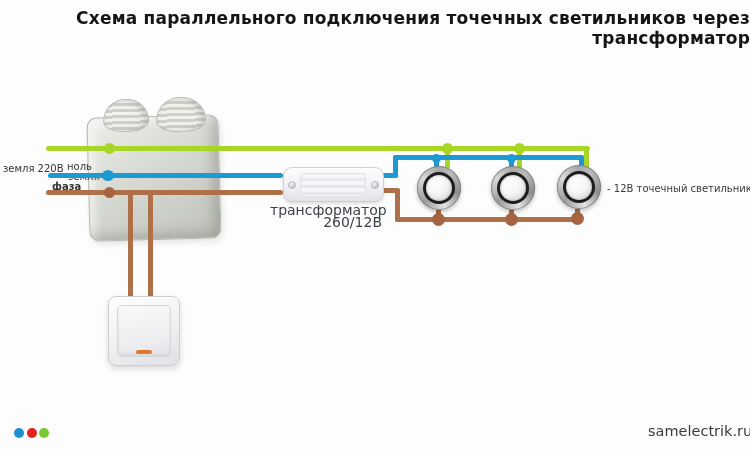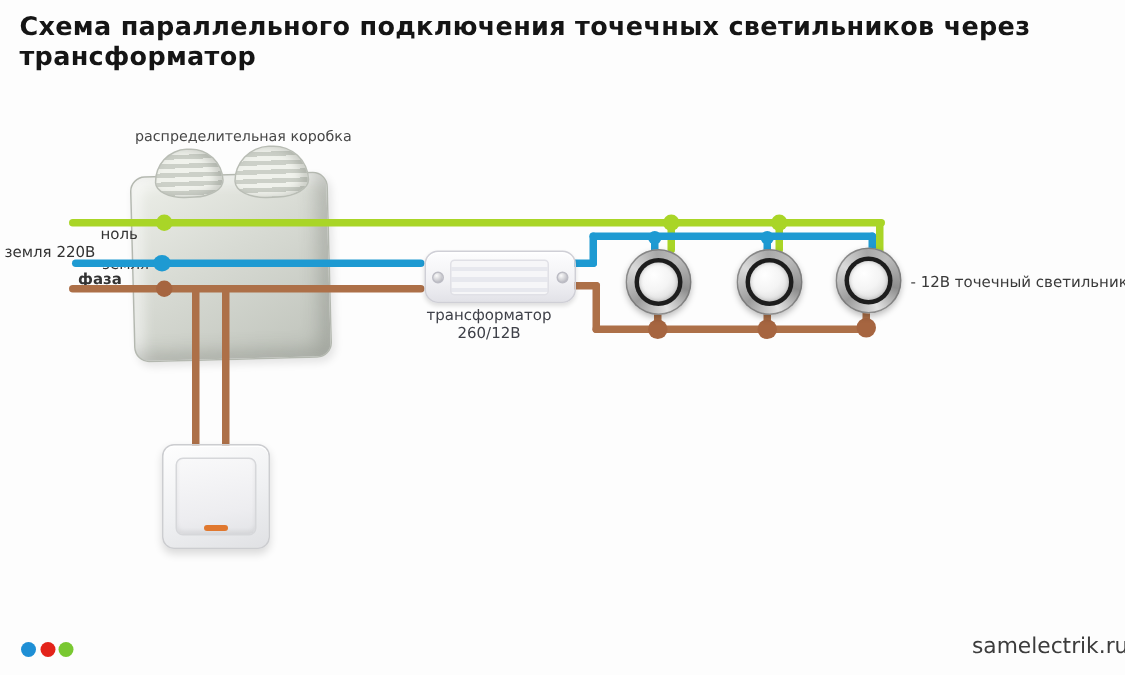--- a/index.html
+++ b/index.html
@@ -2,30 +2,30 @@
 <html style="--ground_wire: #a9d527; --neutral_wire: #1e9ad2; --phase_wire: #ad7048; --phase_dot: #a66540; --legend_blue: #1e8fd5; --legend_red: #e3231a; --legend_green: #79c831;"><head>
 <meta charset="utf-8">
 <style>
   html,body{margin:0;padding:0;background:#fff;}
   #stage{
     position:relative;width:750px;height:450px;background:#fdfdfd;overflow:hidden;
     font-family:"DejaVu Sans","Liberation Sans",sans-serif;
   }
   .abs{position:absolute;}
   
-  .title{left:13px;top:8px;font-size:17px;font-weight:bold;color:#151515;letter-spacing:.2px;}
+  .title{left:13px;top:8px;font-size:17px;font-weight:bold;color:#151515;letter-spacing:.2px;text-align:right;}
   
   .lbl{font-size:10px;color:#333;white-space:nowrap;}
   .lbl-box{left:90px;top:86px;font-size:9.5px;color:#474747;}
   .lbl-ground{left:68px;top:131px;margin-top:40px;}
   .lbl-mains{left:3px;top:163px;}
-  .lbl-neutral{left:51px;top:151px;padding-left:16px;}
+  .lbl-neutral{left:51px;top:161px;padding-left:16px;}
   .lbl-phase{left:52px;top:181px;font-weight:bold;}
   .lbl-spot{left:607px;top:183px;font-size:10px;color:#3a3a3a;}
-  .lbl-transformer{left:270px;top:205px;width:112px;text-align:center;font-size:10px;color:#3f4149;line-height:11.5px;}
+  .lbl-transformer{left:270px;top:205px;width:112px;text-align:right;font-size:14px;color:#3f4149;line-height:11.5px;}
   
   .wire{position:absolute;border-radius:3px;}
   .w-ground{background:var(--ground_wire);}
   .w-neutral{background:var(--neutral_wire);}
   .w-phase{background:var(--phase_wire);}
   .dot{position:absolute;border-radius:50%;}
   .dot-ground{background:var(--ground_wire);}
   .dot-neutral{background:var(--neutral_wire);}
   .dot-phase{background:var(--phase_dot);}
   
@@ -93,21 +93,20 @@
 </head>
 <body>
 
 <div id="stage">
 
   <div class="abs title">Схема параллельного подключения точечных светильников через трансформатор</div>
 
   <div class="abs jbox-body"></div>
   <div class="abs gland gland1"></div>
   <div class="abs gland gland2"></div>
-  <div class="abs lbl lbl-box">распределительная коробка</div>
 
   <div class="abs lbl lbl-ground">земля</div>
   <div class="abs lbl lbl-mains">земля 220В</div>
   <div class="abs lbl lbl-neutral">ноль</div>
   <div class="abs lbl lbl-phase">фаза</div>
 
   <div class="wire w-ground" style="left:46px;top:146px;width:544px;height:5px;"></div>
   <div class="wire w-ground" style="left:584px;top:146px;width:5px;height:26px;"></div>
   <div class="wire w-ground" style="left:445px;top:148px;width:5px;height:21px;"></div>
   <div class="wire w-ground" style="left:517px;top:148px;width:5px;height:21px;"></div>

